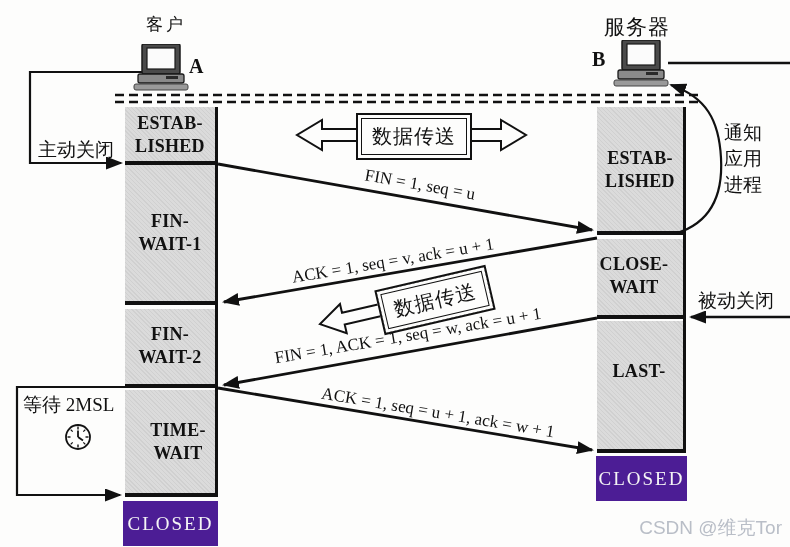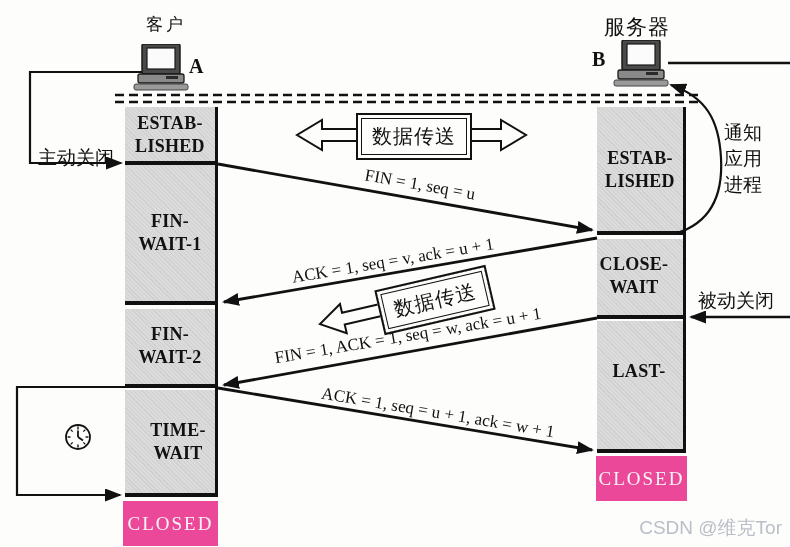--- a/index.html
+++ b/index.html
@@ -13,21 +13,21 @@
     z-index:1;
   }
   .state-label{
     position:absolute;z-index:3;text-align:center;
     font-weight:bold;font-size:18px;line-height:23px;letter-spacing:0.3px;
     font-family:"Liberation Serif",serif;
   }
   .tline{position:absolute;background:#111;height:4px;z-index:2;}
   .vline{position:absolute;background:#111;width:3px;z-index:2;}
   .closed-box{
-    position:absolute;background:#ec4899;color:#f5f5f5;z-index:3;
+    position:absolute;background:#4c1d95;color:#f5f5f5;z-index:3;
     display:flex;align-items:center;justify-content:center;
     font-size:19px;letter-spacing:2px;font-family:"Liberation Serif",serif;
   }
   .cn{font-family:"Liberation Serif",serif;font-size:19px;z-index:4;position:absolute;}
   .host-label{position:absolute;font-size:20px;font-weight:bold;z-index:5;font-family:"Liberation Serif",serif;}
   .msg-label{
     position:absolute;z-index:4;font-size:17px;white-space:nowrap;
     transform-origin:center center;font-family:"Liberation Serif",serif;
   }
   .dt-box{
@@ -162,27 +162,28 @@
     <rect x="6" y="40" width="54" height="6" rx="2" fill="#9a9a9a" stroke="#444" stroke-width="1"></rect>
   </svg>
   <svg class="icon" style="left:608px;top:40px;" width="64" height="48" viewBox="0 0 64 48">
     <rect x="14" y="0" width="38" height="30" rx="2" fill="#4a4a4a" stroke="#1a1a1a" stroke-width="1.5"></rect>
     <rect x="19" y="4" width="28" height="21" fill="#fbfbfb" stroke="#1a1a1a" stroke-width="1.2"></rect>
     <rect x="10" y="30" width="46" height="9" rx="2" fill="#8a8a8a" stroke="#1a1a1a" stroke-width="1.3"></rect>
     <rect x="38" y="32" width="12" height="3" fill="#2a2a2a"></rect>
     <rect x="6" y="40" width="54" height="6" rx="2" fill="#9a9a9a" stroke="#444" stroke-width="1"></rect>
   </svg>
 
-  <div class="cn" style="left:38px;top:137px;margin-top:8px;">主动关闭</div>
+  <div class="cn" style="left:38px;top:137px;">主动关闭</div>
   <div class="cn" style="left:698px;top:288px;">被动关闭</div>
   <div class="cn" style="left:724px;top:120px;line-height:26px;">
     <div>通知</div>
     <div>应用</div>
     <div>进程</div>
   </div>
+  <div class="cn" style="left:23px;top:392px;">等待 2MSL</div>
 
   <svg class="icon" style="left:64px;top:423px;" width="28" height="28" viewBox="0 0 28 28">
     <circle cx="14" cy="14" r="12" fill="#fdfdfc" stroke="#111" stroke-width="1.8"></circle>
     <line x1="14" y1="3.5" x2="14" y2="6.5" stroke="#111" stroke-width="1.4"></line>
     <line x1="14" y1="21.5" x2="14" y2="24.5" stroke="#111" stroke-width="1.4"></line>
     <line x1="3.5" y1="14" x2="6.5" y2="14" stroke="#111" stroke-width="1.4"></line>
     <line x1="21.5" y1="14" x2="24.5" y2="14" stroke="#111" stroke-width="1.4"></line>
     <line x1="6.7" y1="6.7" x2="8.7" y2="8.7" stroke="#111" stroke-width="1.2"></line>
     <line x1="21.3" y1="6.7" x2="19.3" y2="8.7" stroke="#111" stroke-width="1.2"></line>
     <line x1="6.7" y1="21.3" x2="8.7" y2="19.3" stroke="#111" stroke-width="1.2"></line>

